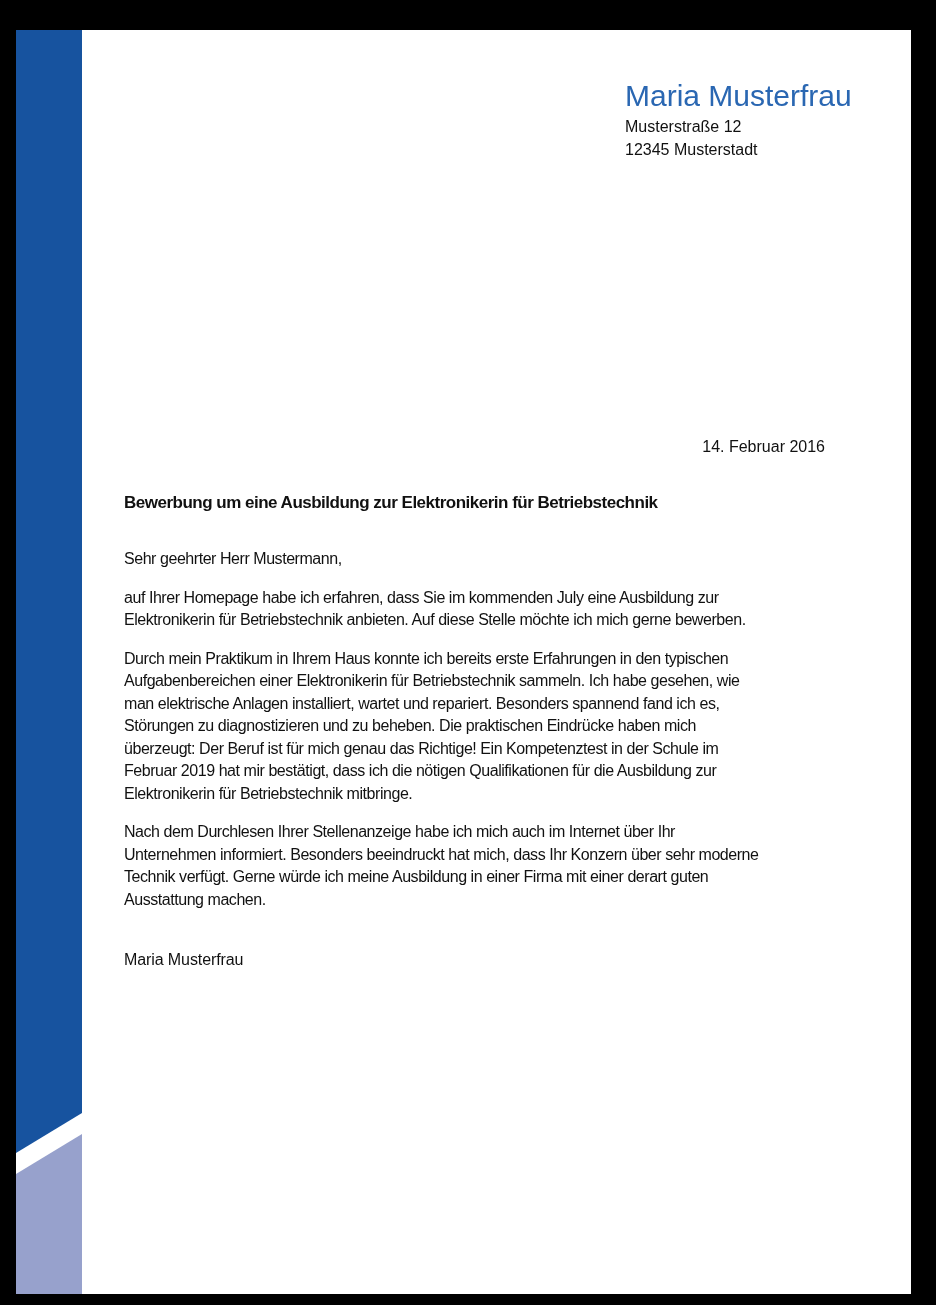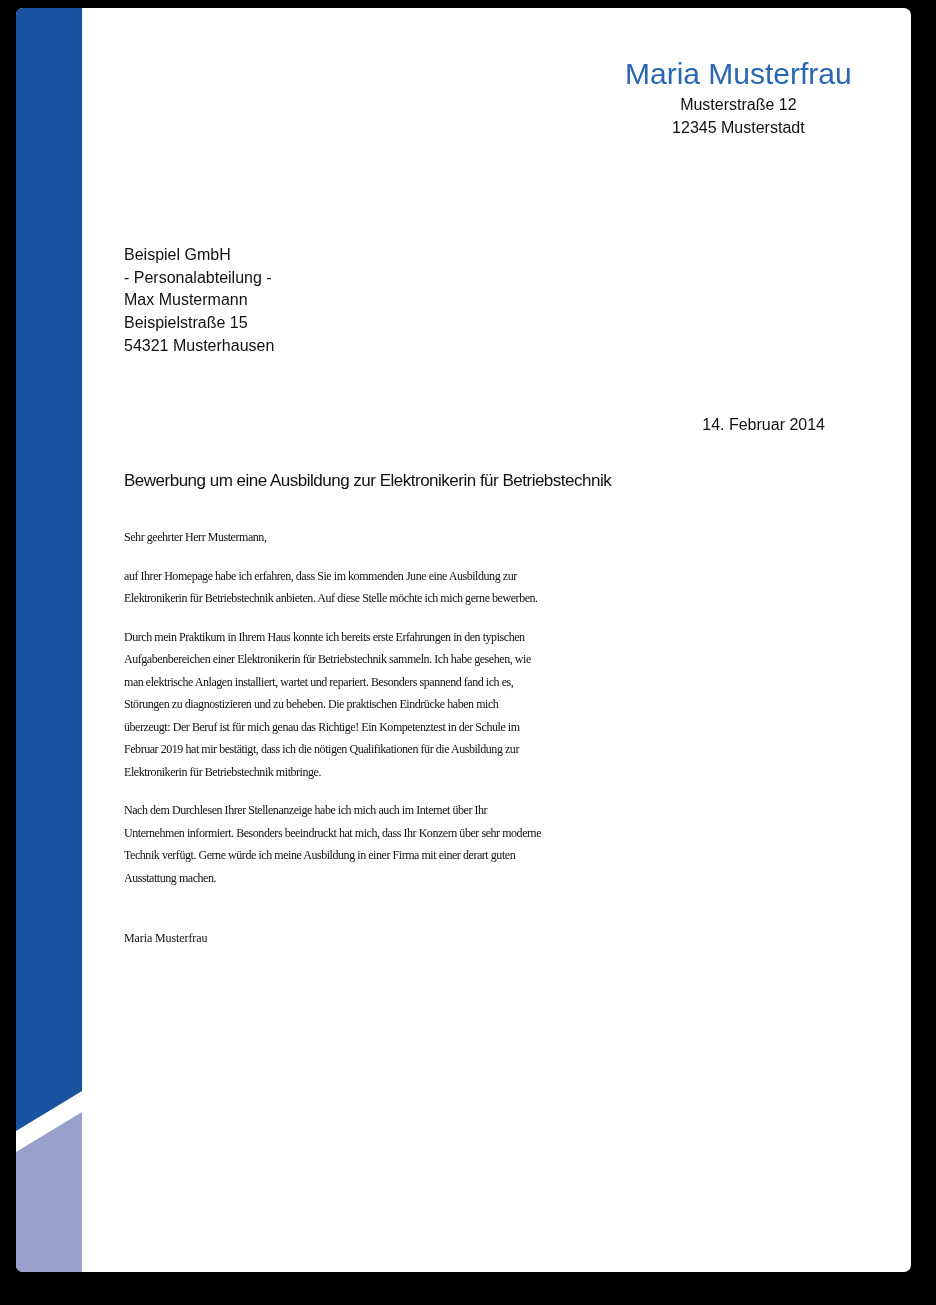--- a/index.html
+++ b/index.html
@@ -5,91 +5,83 @@
   html, body { margin: 0; padding: 0; }
   body {
     width: 936px; height: 1305px;
     background: #000000;
     position: relative;
     overflow: hidden;
     font-family: "Liberation Sans", sans-serif;
     color: #111111;
   }
   .page {
-    position: absolute; left: 16px; top: 8px;
+    position: absolute; left: 16px; top: 30px;
     width: 895px; height: 1264px;
     background: #ffffff;
     overflow: hidden;
-    border-radius: 7px;
   }
   .stripe { position: absolute; left: 0; top: 0; width: 66px; height: 100%; }
   .stripe-dark {
     position: absolute; inset: 0; background: #17539f;
     clip-path: polygon(0 0, 100% 0, 100% 1083px, 0 1123px);
   }
   .stripe-light {
     position: absolute; inset: 0; background: #97a1cc;
     clip-path: polygon(0 1144px, 100% 1104px, 100% 100%, 0 100%);
   }
   .sender { position: absolute; left: 609px; top: 49px; }
   .sender-name {
     margin: 0 0 2px 0;
     font-size: 30px; line-height: 34px; font-weight: 400;
     color: #2a67b2;
   }
-  .sender-line { font-size: 16px; line-height: 23px; text-align: center; }
+  .sender-line { font-size: 16px; line-height: 23px; }
   .recipient { position: absolute; left: 108px; top: 236px; }
   .recipient-line { font-size: 16px; line-height: 22.7px; }
   .date {
     position: absolute; top: 406px; right: 86px;
     font-size: 16px; line-height: 22px;
   }
   .subject {
     position: absolute; left: 108px; top: 461px;
-    font-size: 17px; font-weight: 400; letter-spacing: -0.5px;
+    font-size: 17px; font-weight: 700; letter-spacing: -0.5px;
     line-height: 23px;
   }
   .letter-body {
     position: absolute; left: 108px; top: 518px; width: 745px;
-    font-size: 12px; line-height: 22.5px; letter-spacing: -0.45px; font-family: Liberation Serif, serif;
+    font-size: 16px; line-height: 22.5px; letter-spacing: -0.45px;
   }
   .letter-body p { margin: 0 0 16px 0; white-space: pre-line; }
   .signature { margin-top: 38px !important; letter-spacing: -0.1px; }
 </style>
 </head>
 <body>
 
 <div class="page">
 
   <div class="stripe">
     <div class="stripe-dark"></div>
     <div class="stripe-light"></div>
   </div>
 
   <header class="sender">
     <h1 class="sender-name">Maria Musterfrau</h1>
     <div class="sender-line">Musterstraße 12</div>
     <div class="sender-line">12345 Musterstadt</div>
   </header>
 
-  <div class="recipient">
-    <div class="recipient-line">Beispiel GmbH</div>
-    <div class="recipient-line">- Personalabteilung -</div>
-    <div class="recipient-line">Max Mustermann</div>
-    <div class="recipient-line">Beispielstraße 15</div>
-    <div class="recipient-line">54321 Musterhausen</div>
-  </div>
 
-  <div class="date">14. Februar 2014</div>
+  <div class="date">14. Februar 2016</div>
 
   <div class="subject">Bewerbung um eine Ausbildung zur Elektronikerin für Betriebstechnik</div>
 
   <div class="letter-body">
     <p>Sehr geehrter Herr Mustermann,</p>
-    <p>auf Ihrer Homepage habe ich erfahren, dass Sie im kommenden June eine Ausbildung zur
+    <p>auf Ihrer Homepage habe ich erfahren, dass Sie im kommenden July eine Ausbildung zur
 Elektronikerin für Betriebstechnik anbieten. Auf diese Stelle möchte ich mich gerne bewerben.</p>
     <p>Durch mein Praktikum in Ihrem Haus konnte ich bereits erste Erfahrungen in den typischen
 Aufgabenbereichen einer Elektronikerin für Betriebstechnik sammeln. Ich habe gesehen, wie
 man elektrische Anlagen installiert, wartet und repariert. Besonders spannend fand ich es,
 Störungen zu diagnostizieren und zu beheben. Die praktischen Eindrücke haben mich
 überzeugt: Der Beruf ist für mich genau das Richtige! Ein Kompetenztest in der Schule im
 Februar 2019 hat mir bestätigt, dass ich die nötigen Qualifikationen für die Ausbildung zur
 Elektronikerin für Betriebstechnik mitbringe.</p>
     <p>Nach dem Durchlesen Ihrer Stellenanzeige habe ich mich auch im Internet über Ihr
 Unternehmen informiert. Besonders beeindruckt hat mich, dass Ihr Konzern über sehr moderne

